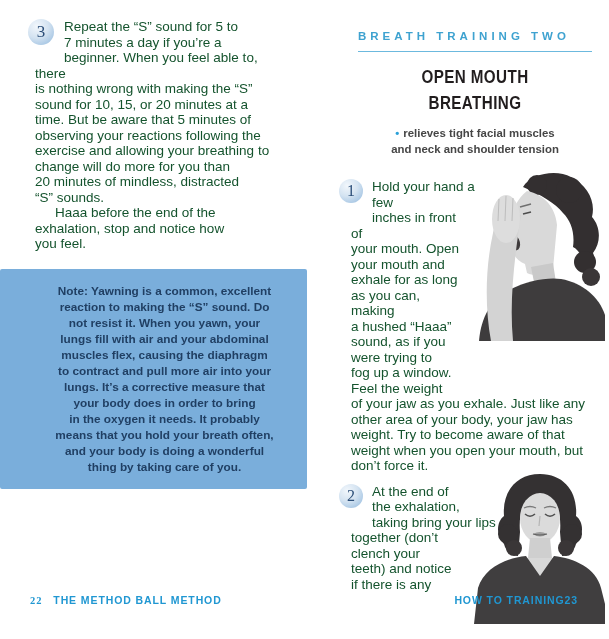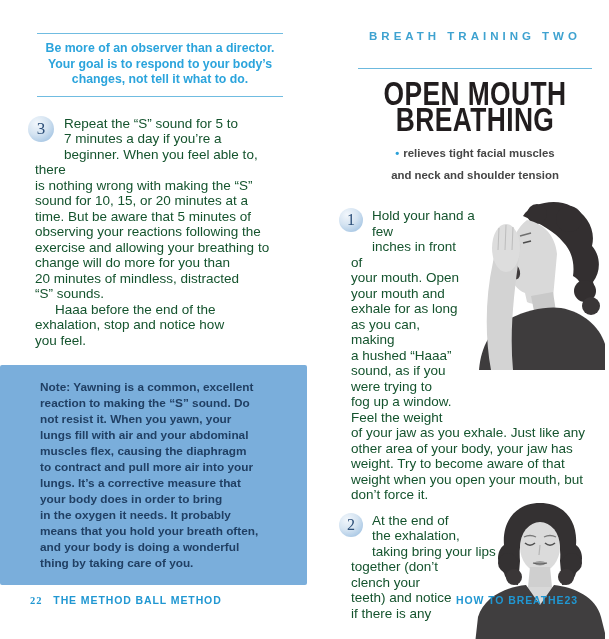--- a/index.html
+++ b/index.html
@@ -23,50 +23,45 @@
   .folio { position:absolute; bottom:33px; color:#2097d2; font-size:10.5px; font-weight:bold; letter-spacing:0.9px; }
   .folio-left  { left:30px; }
   .folio-right { right:31px; }
   .folio-left .folio-num { margin-right:11px;font-family:Liberation Serif, serif; }
   .folio-right .folio-num { }
 
   
   .callout { margin:33px 0 0 2px; width:246px; border-top:1.5px solid #70bce1; border-bottom:1.5px solid #70bce1; padding:7px 0 8px; }
   .callout-text { color:#2ba4dc; font-weight:bold; font-size:12.3px; line-height:15.5px; text-align:center; }
   .step-3 { margin-top:19px; }
-  .note { margin:17px 0 0 -35px; width:307px; background:#7aaedb; border-radius:2px; padding:14px 18px 14px 40px; }
+  .note { margin:17px 0 0 -35px; width:307px; background:#7aaedb; border-radius:2px; padding:14px 18px 14px 40px;text-align:center; }
   .note-text { color:#203f63; font-weight:bold; font-size:11.8px; line-height:16px; }
 
   
-  .kicker { margin:30px auto 0; width:234px; text-align:center; border-bottom:1.5px solid #6cb9de; padding-bottom:26px;
+  .kicker { margin:30px auto 0; width:234px; border-bottom:1.5px solid #6cb9de; padding-bottom:9px;
             color:#3ea2d0; font-weight:bold; font-size:11.5px; letter-spacing:4px; }
-  .title { margin:12px 0 0; text-align:center; color:#211d1e; font-size:33px; line-height:26px; font-weight:bold; letter-spacing:0.5px; }
+  .title { margin:12px 0 0; text-align:center; color:#211d1e; font-size:19px; line-height:26px; font-weight:bold; letter-spacing:0.5px; }
   .title .tline { display:block; transform:scaleX(0.8); }
-  .benefit { margin:9px 0 0; text-align:center; font-size:11.4px; line-height:22px; color:#464646; font-weight:bold; }
+  .benefit { margin:9px 0 0; text-align:center; font-size:11.4px; line-height:16px; color:#464646; font-weight:bold; }
   .benefit .bullet { color:#2aa0d8; margin-right:4px; }
   .step-1 { margin-top:22px; }
   .step-2 { clear:both; margin-top:10px; }
   .photo { float:right; }
   .photo-1 { width:140px; height:172px; margin:-10px -6px 6px 4px;
              shape-outside:polygon(27% 0%, 27% 15%, 0% 26%, 0% 100%, 100% 100%, 100% 0%); }
   .photo-2 { width:135px; height:152px; margin:-12px -6px 0 4px;
              shape-outside:polygon(32% 0%, 24% 38%, 0% 55%, 0% 100%, 100% 100%, 100% 0%); }
 </style>
 </head>
 <body>
 
 <div class="spread">
 
   <section class="page page-left">
 
-    <div class="callout">
-      <p class="callout-text pre">Be more of an observer than a director.
-Your goal is to respond to your body’s
-changes, not tell it what to do.</p>
-    </div>
 
     <div class="step step-3">
       <span class="ball">3</span>
       <p class="body pre">Repeat the “S” sound for 5 to
 7 minutes a day if you’re a
 beginner. When you feel able to, there
 is nothing wrong with making the “S”
 sound for 10, 15, or 20 minutes at a
 time. But be aware that 5 minutes of
 observing your reactions following the
@@ -182,16 +177,16 @@
       <p class="body pre">At the end of
 the exhalation,
 taking bring your lips
 together (don’t
 clench your
 teeth) and notice
 if there is any</p>
     </div>
 
     <footer class="folio folio-right">
-      <span class="folio-label">HOW TO BREATHE</span><span class="folio-num">23</span>
+      <span class="folio-label">HOW TO TRAINING</span><span class="folio-num">23</span>
     </footer>
   </section>
 </div>
 
 </body></html>

